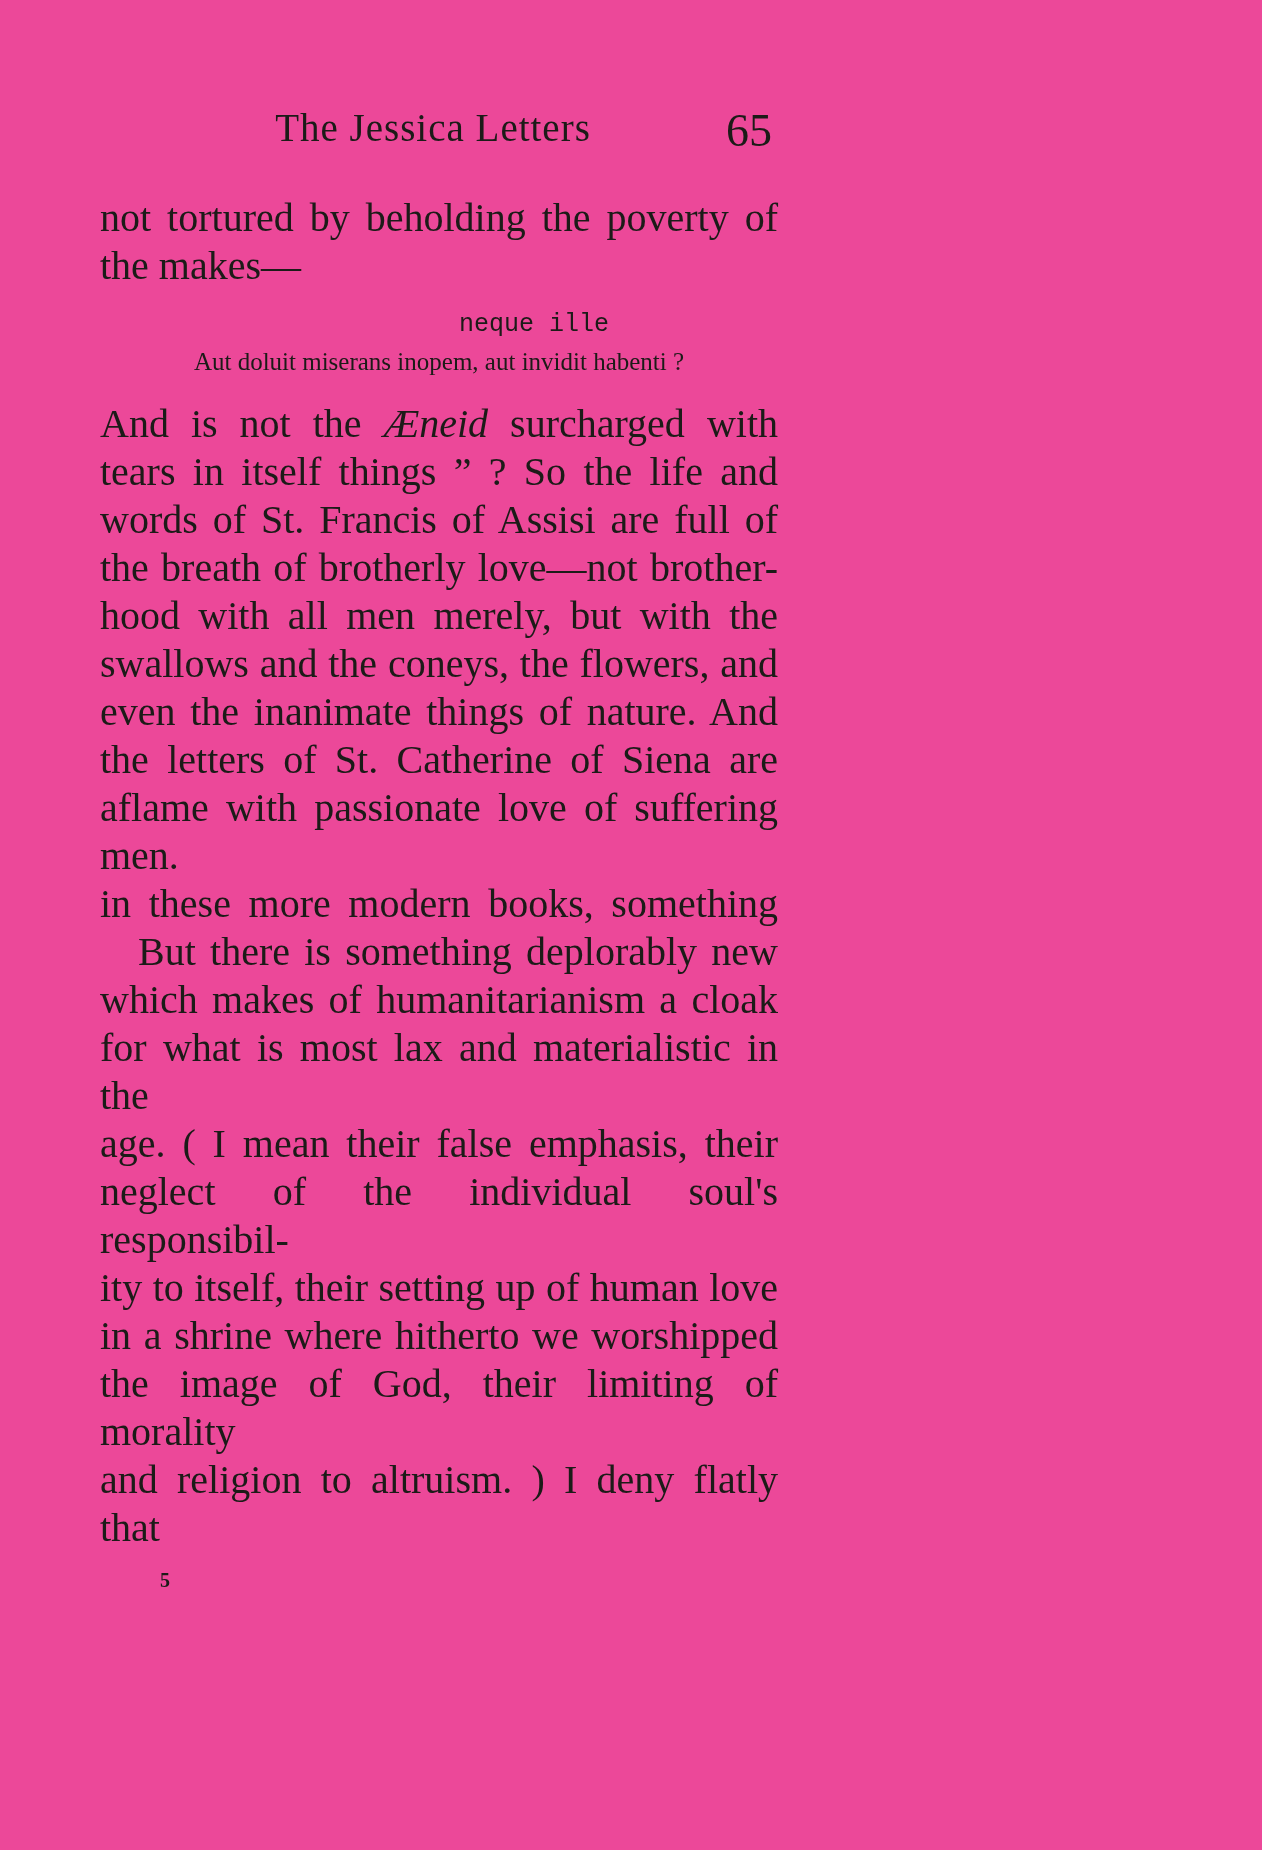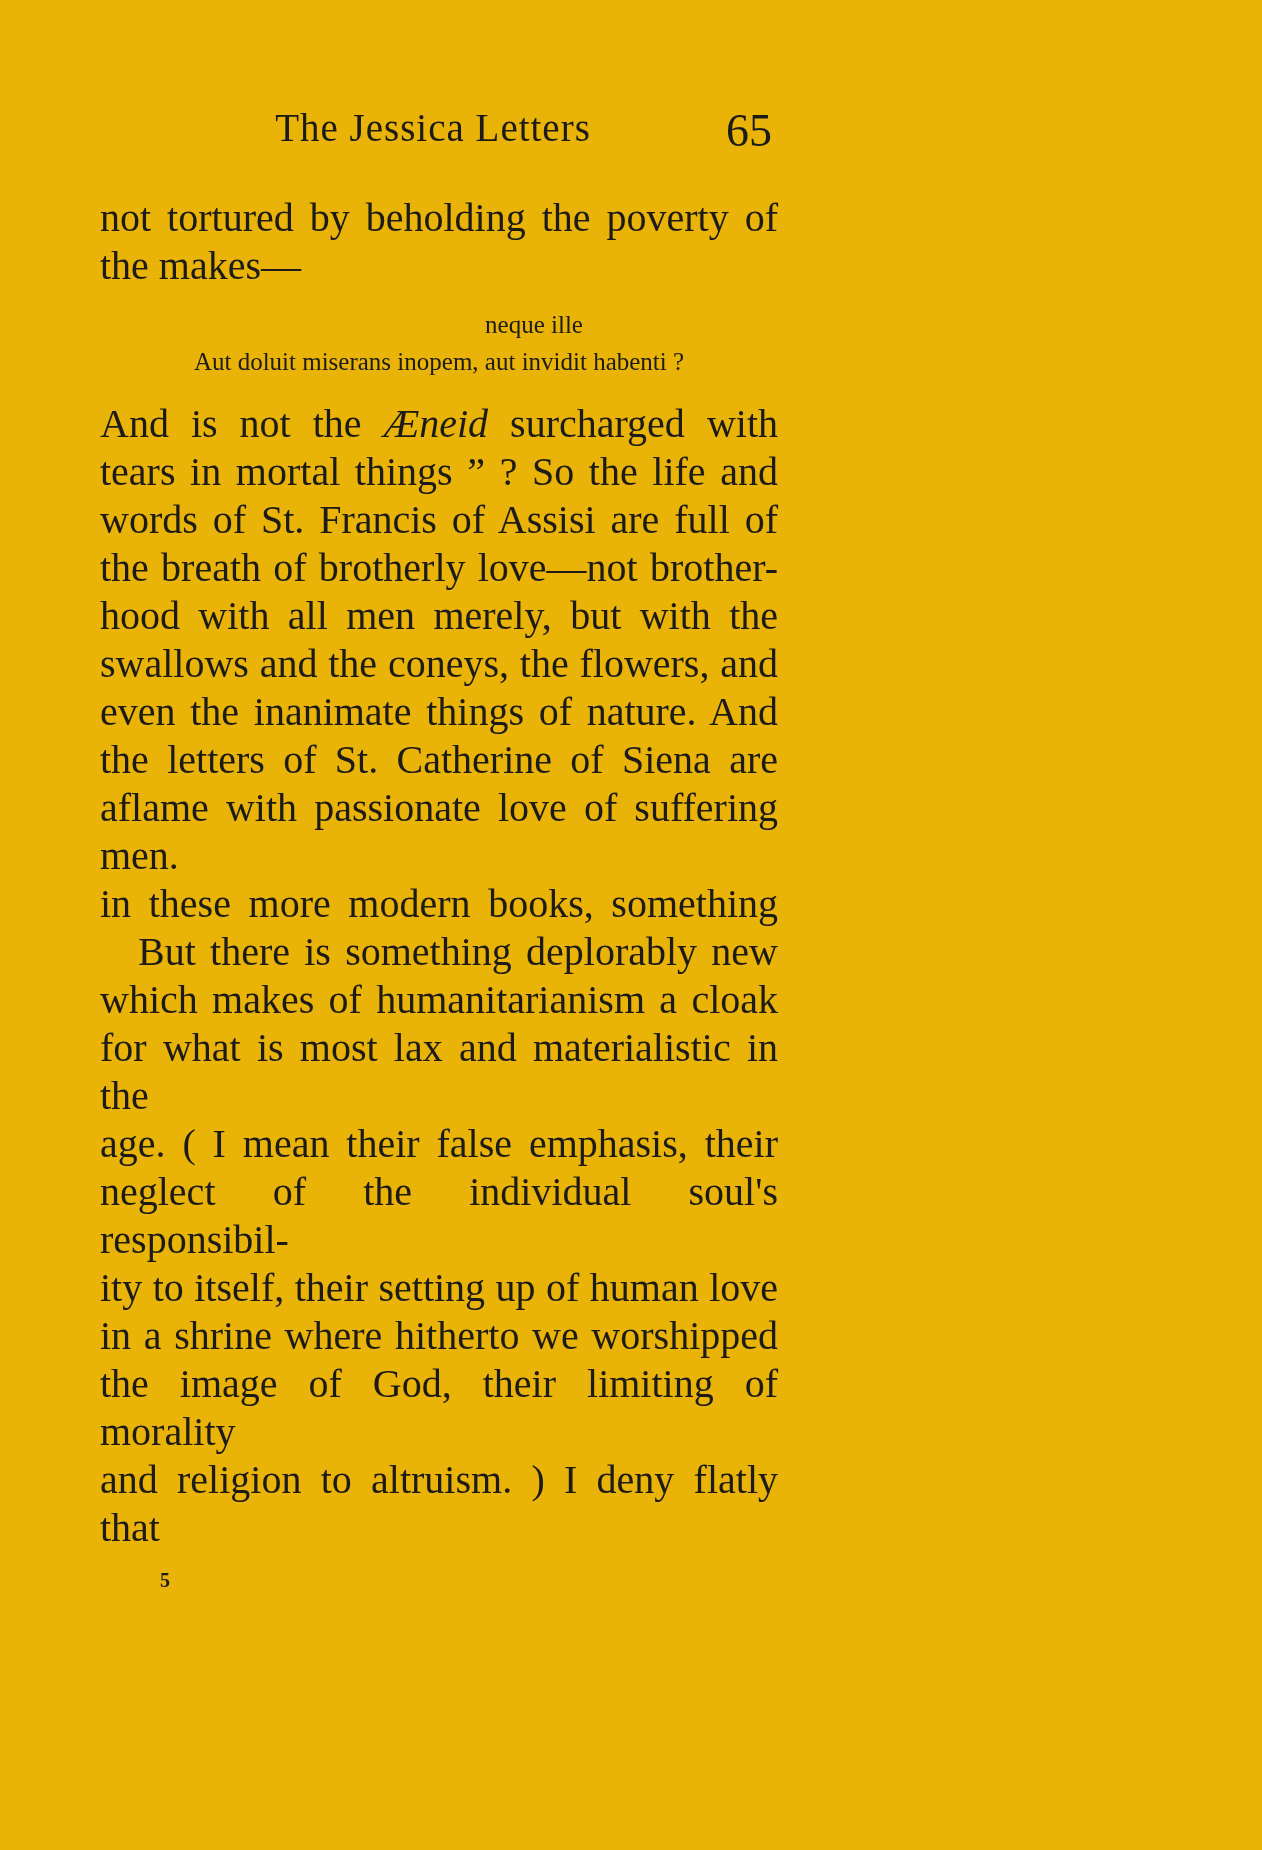--- a/index.html
+++ b/index.html
@@ -5,21 +5,21 @@
   html, body {
     margin: 0;
     padding: 0;
     background: #e9e7e2;
   }
   .page {
     position: relative;
     width: 1262px;
     height: 1850px;
     margin: 0 auto;
-    background: #eab308;
+    background: #ec4899;
     color: #1c1b18;
     font-family: "Liberation Serif", "DejaVu Serif", serif;
     overflow: hidden;
   }
   .content {
     position: absolute;
     left: 100px;
     top: 102px;
     width: 678px;
   }
@@ -57,21 +57,21 @@
   .indent { text-indent: 38px; }
   .italic { font-style: italic; }
   .verse {
     margin: 16px 0 20px 0;
     font-size: 25px;
   }
   .verse-line {
     line-height: 37px;
     text-align: center;
   }
-  .verse-line.shift { padding-left: 190px; }
+  .verse-line.shift { padding-left: 190px; font-family: Liberation Mono, monospace; }
   .signature {
     margin-top: 16px;
     margin-left: 60px;
     font-size: 20px;
     font-weight: bold;
     line-height: 24px;
   }
 </style>
 </head>
 <body>
@@ -89,21 +89,21 @@
       <div class="line">the makes—</div>
     </div>
 
     <div class="verse">
       <div class="verse-line shift">neque ille</div>
       <div class="verse-line">Aut doluit miserans inopem, aut invidit habenti ?</div>
     </div>
 
     <div class="para">
       <div class="line j"><span>And is not the </span><span class="italic">Æneid</span><span> surcharged with</span></div>
-      <div class="line j">tears in mortal things ” ?  So the life and</div>
+      <div class="line j">tears in itself things ” ?  So the life and</div>
       <div class="line j">words of St. Francis of Assisi are full of</div>
       <div class="line j">the breath of brotherly love—not brother-</div>
       <div class="line j">hood with all men merely, but with the</div>
       <div class="line j">swallows and the coneys, the flowers, and</div>
       <div class="line j">even the inanimate things of nature.  And</div>
       <div class="line j">the letters of St. Catherine of Siena are</div>
       <div class="line j">aflame with passionate love of suffering men.</div>
     </div>
 
     <div class="para">

